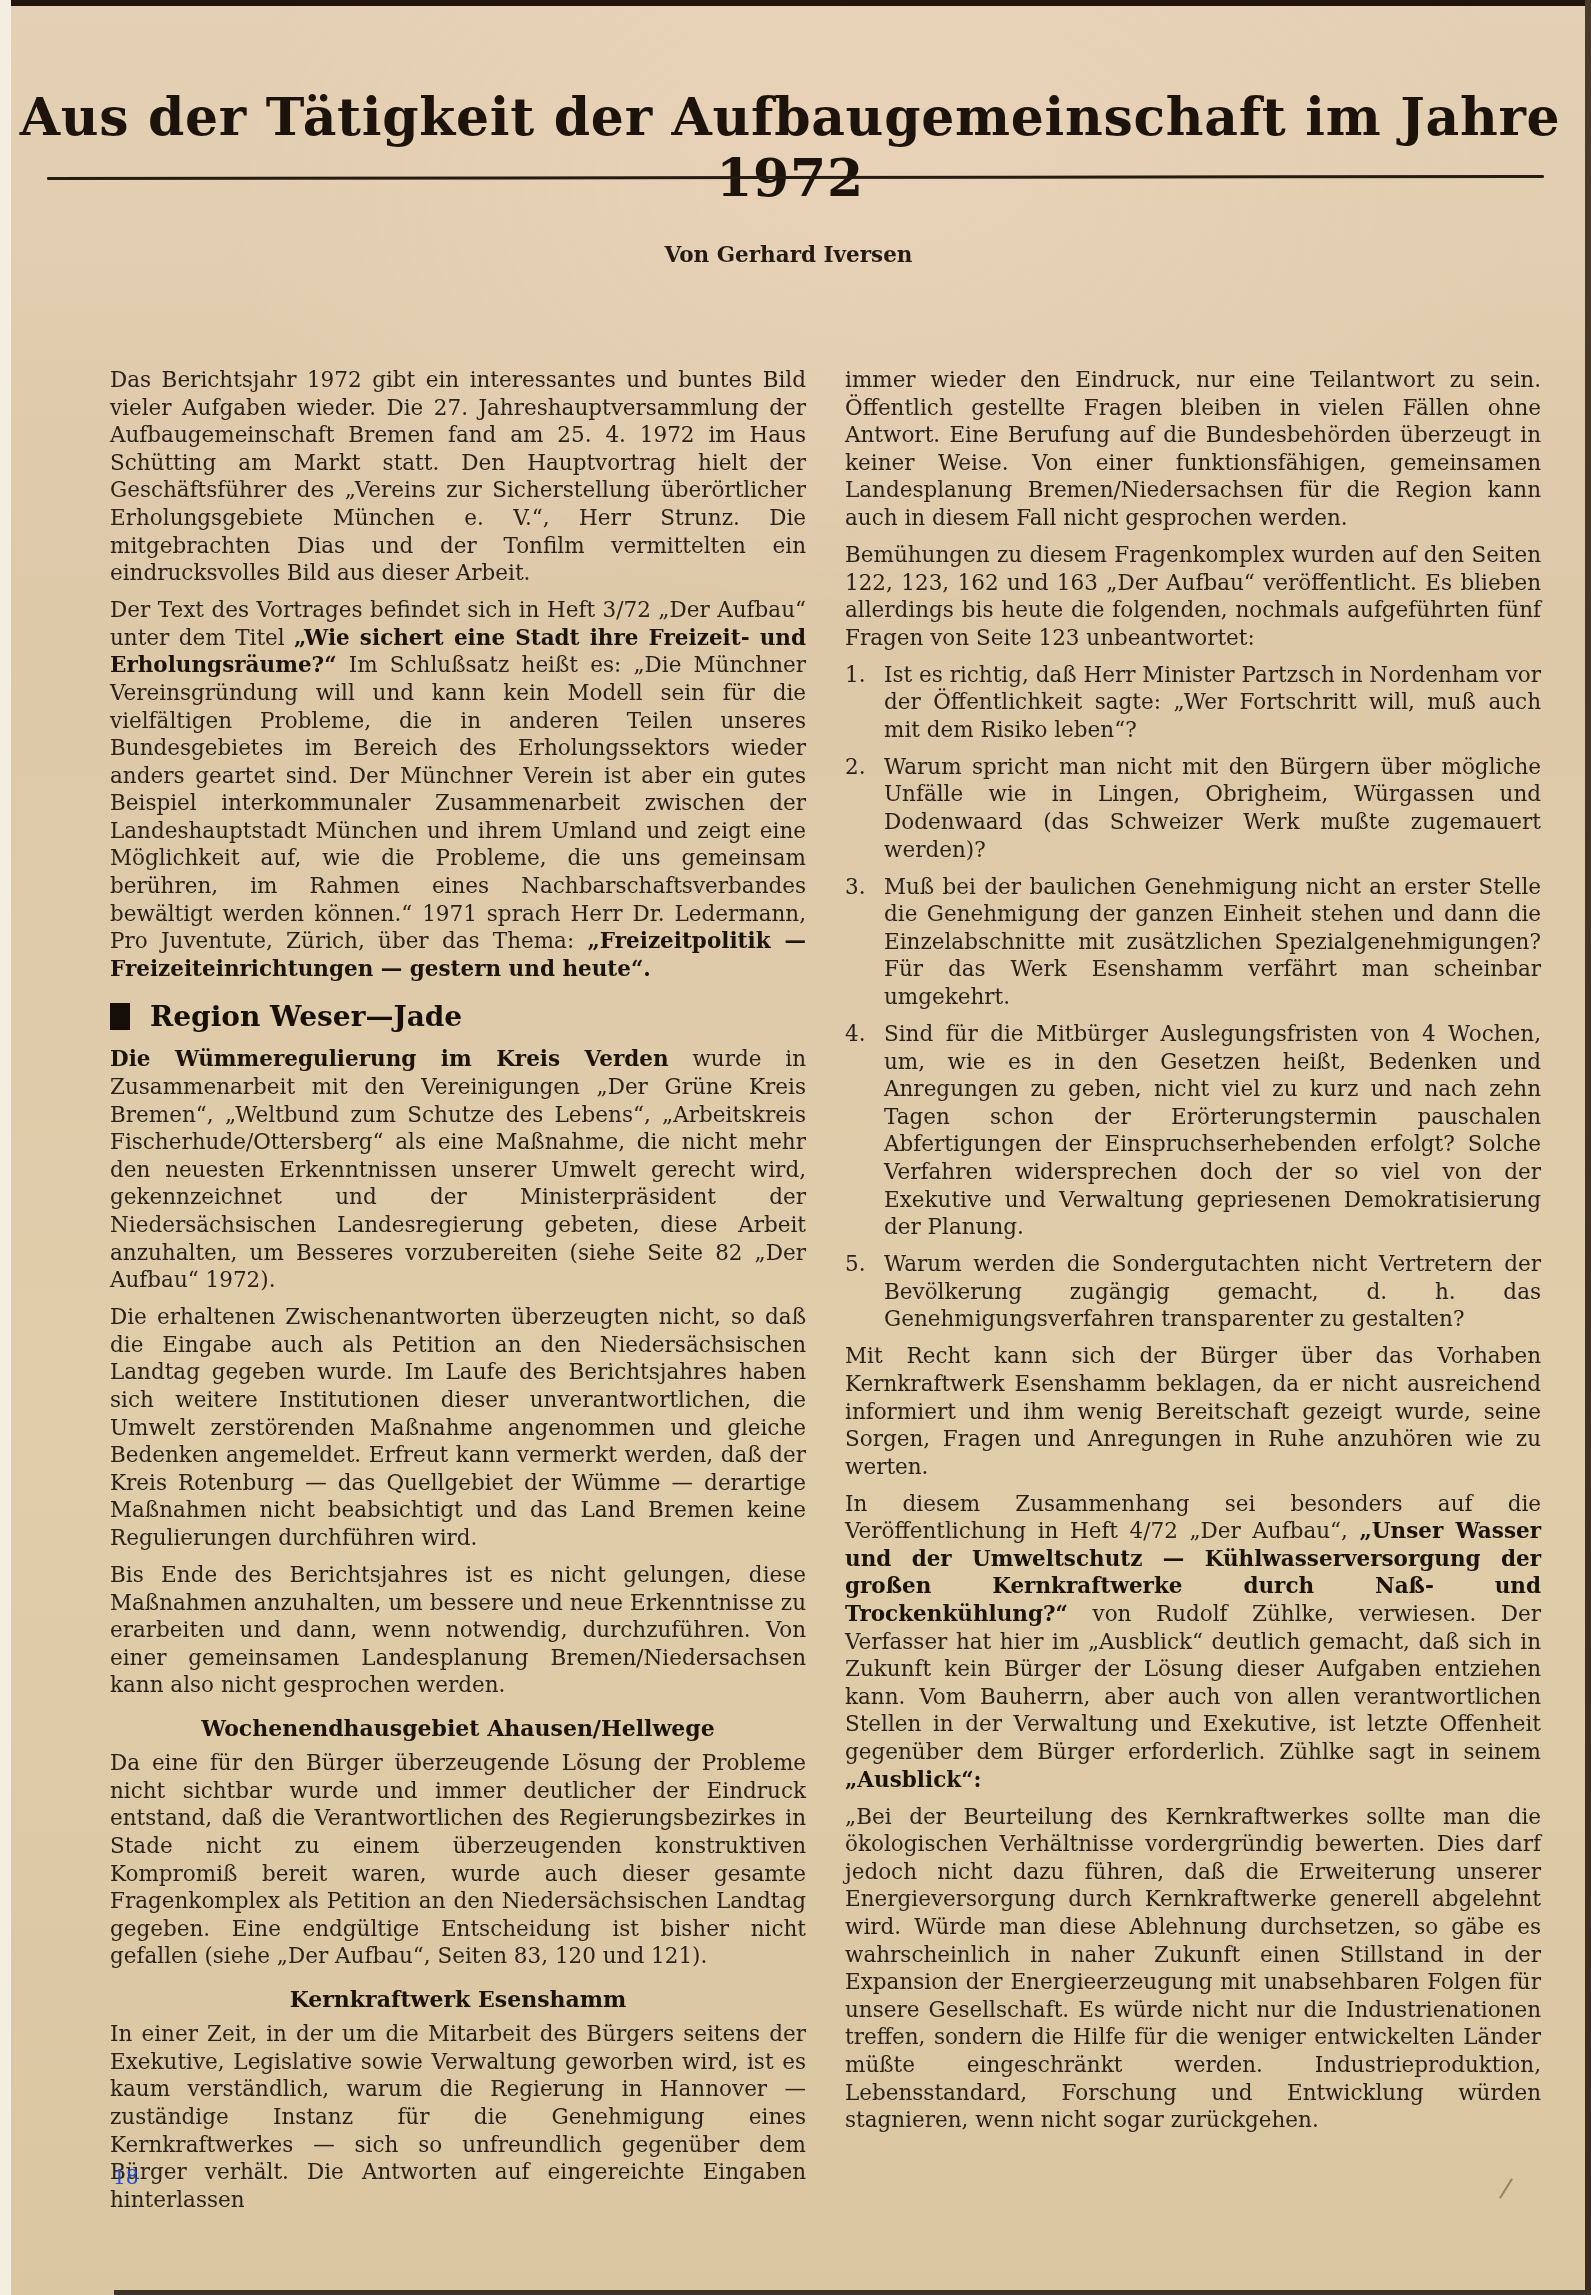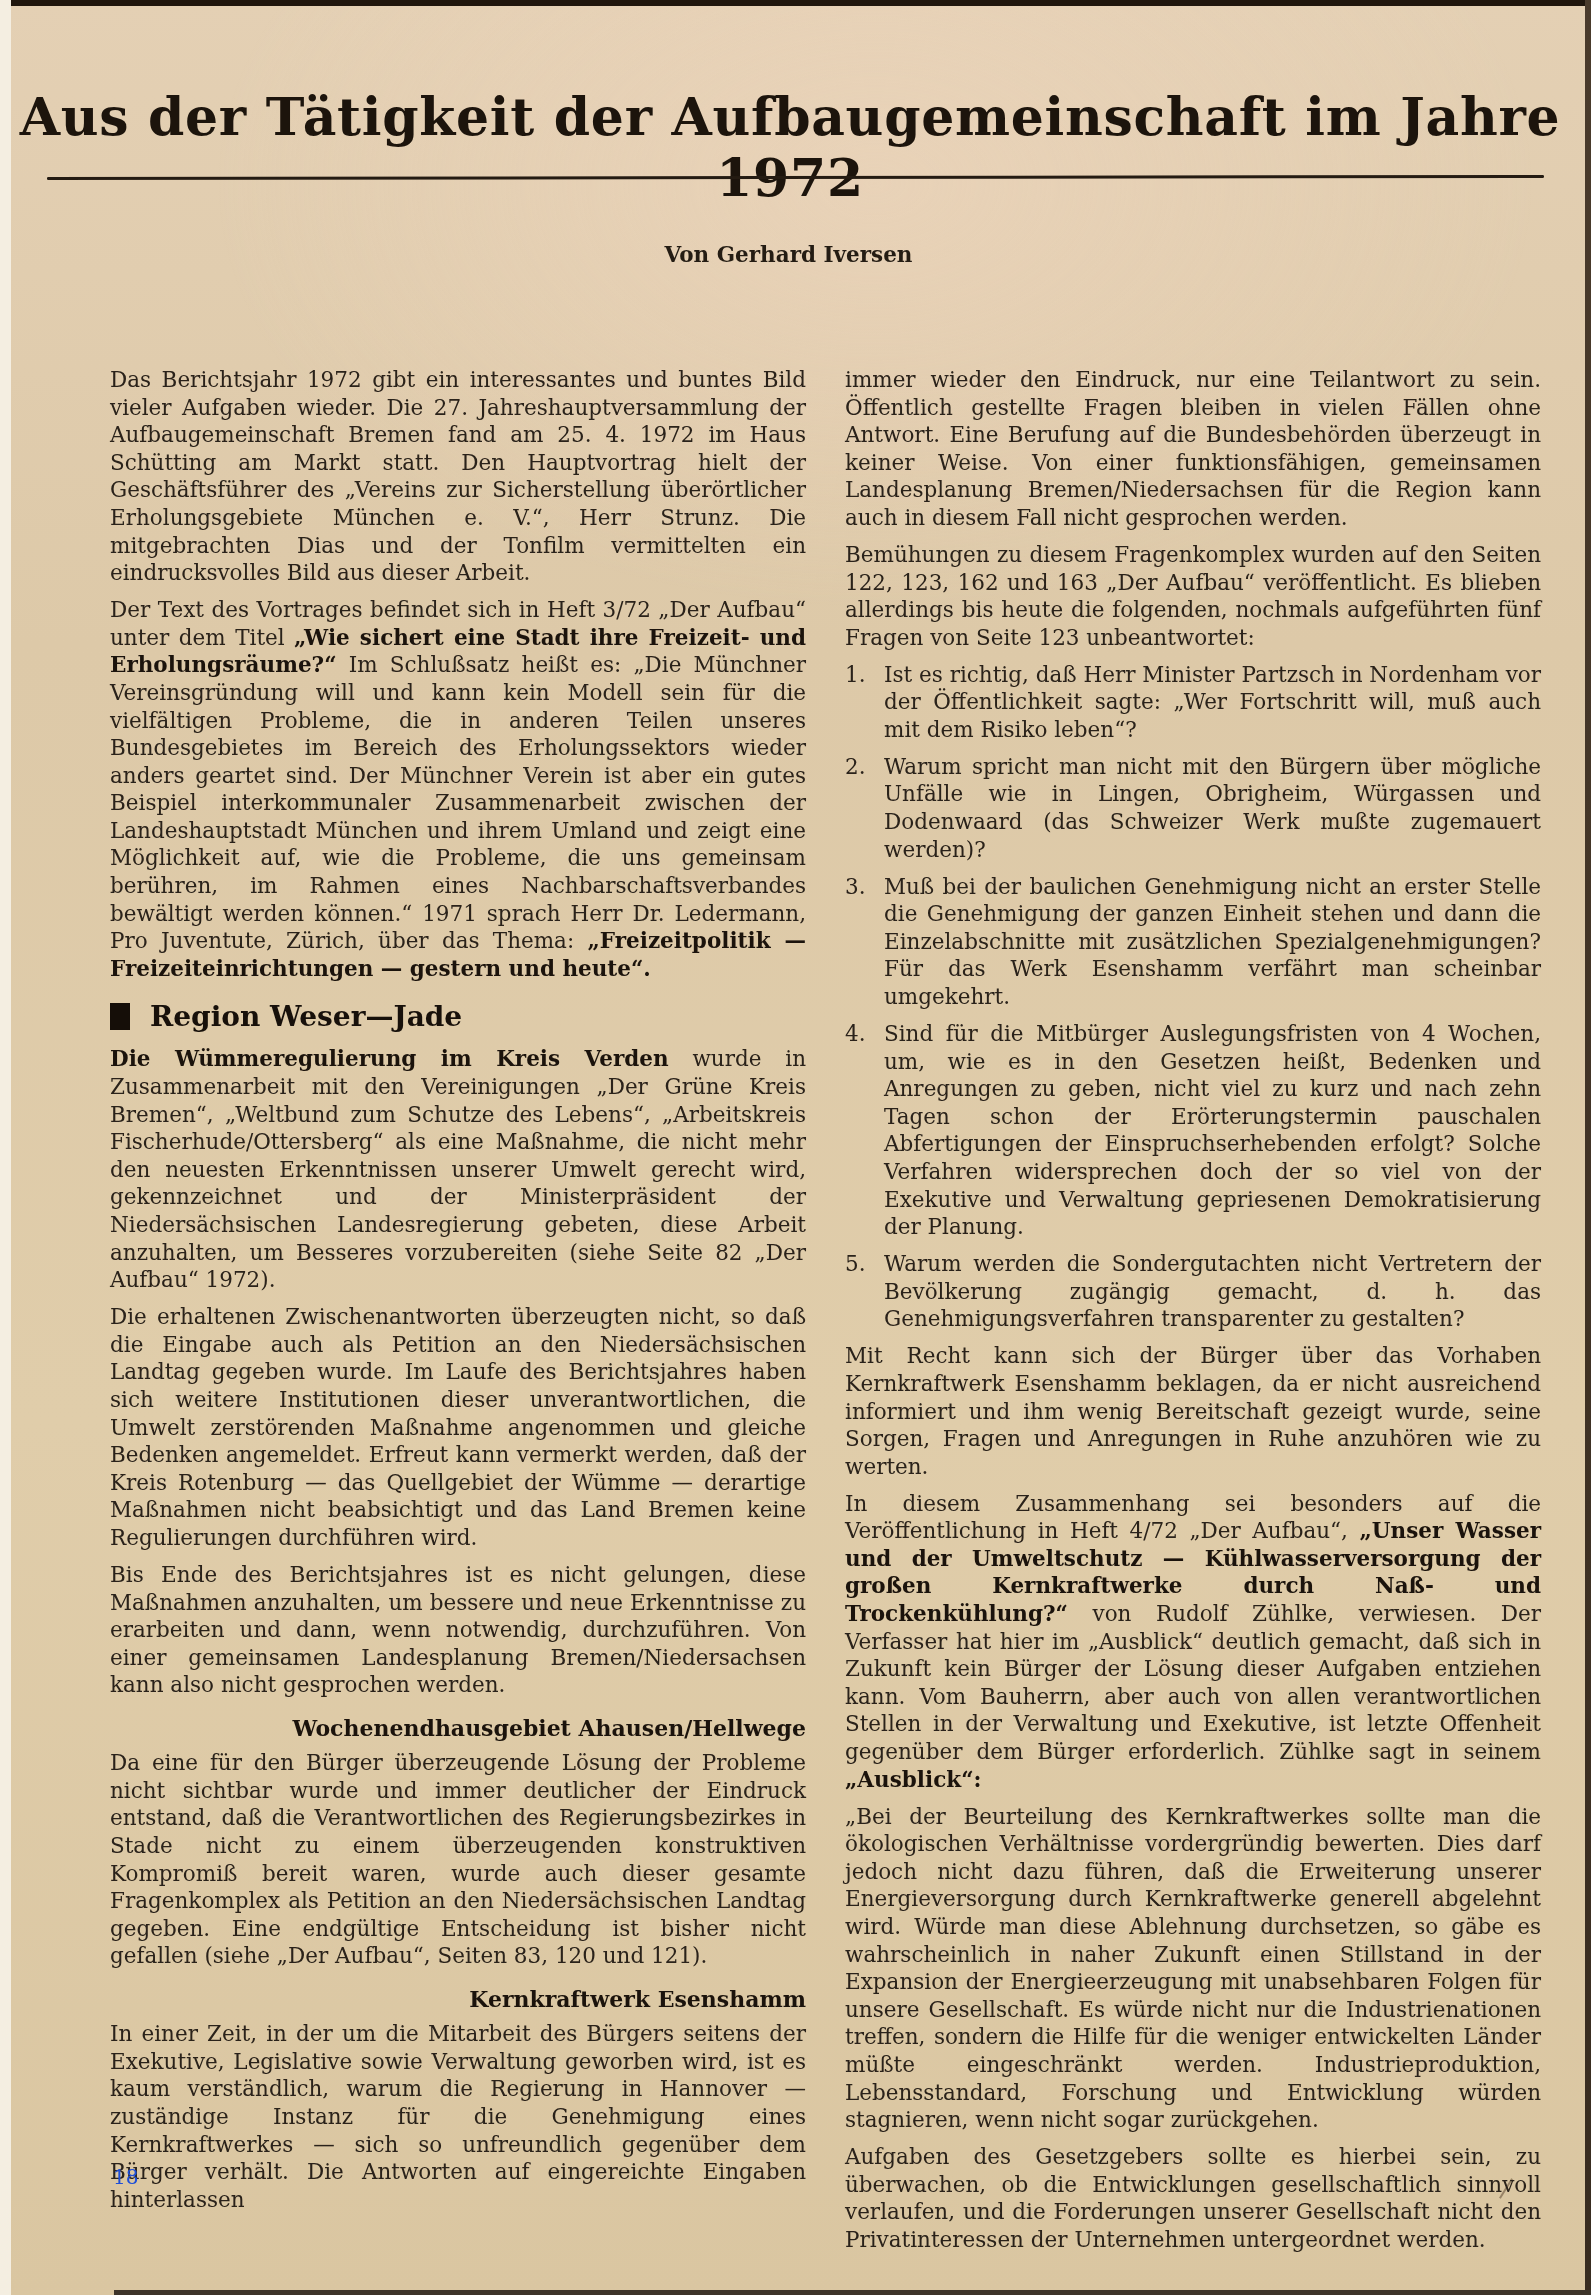--- a/index.html
+++ b/index.html
@@ -32,21 +32,21 @@
   }
   .col{width:696px;font-size:21.5px;line-height:27.6px;text-align:justify;}
   .col p{margin:0 0 9.4px 0;}
   .col p:first-child{margin-top:15px;}
   .b{font-weight:bold;color:#1b130c;}
   .h2{
     font-size:28px;font-weight:bold;color:#17100a;
     margin:19px 0 12px 0;line-height:32px;text-align:left;
   }
   .h2 .sq{display:inline-block;width:20px;height:27px;background:#150e08;margin-right:20px;vertical-align:-4px;}
-  .h3{font-size:22px;font-weight:bold;color:#1b130c;margin:16px 0 6.7px 0;text-align:right;}
+  .h3{font-size:22px;font-weight:bold;color:#1b130c;margin:16px 0 6.7px 0;text-align:center;}
   .item{position:relative;padding-left:39px;}
   .item .num{position:absolute;left:0;top:0;}
   .pagenum{position:absolute;left:113px;top:2165px;font-size:20px;color:#1d4ed8;}
 </style>
 </head>
 <body>
 
 <div class="edge-left"></div>
 <div class="edge-top"></div>
 <div class="edge-right"></div>
@@ -74,18 +74,17 @@
       <p><span>immer wieder den Eindruck, nur eine Teilantwort zu sein. Öffentlich gestellte Fragen bleiben in vielen Fällen ohne Antwort. Eine Berufung auf die Bundesbehörden überzeugt in keiner Weise. Von einer funktionsfähigen, gemeinsamen Landesplanung Bremen/Niedersachsen für die Region kann auch in diesem Fall nicht gesprochen werden.</span></p>
       <p><span>Bemühungen zu diesem Fragenkomplex wurden auf den Seiten 122, 123, 162 und 163 „Der Aufbau“ veröffentlicht. Es blieben allerdings bis heute die folgenden, nochmals aufgeführten fünf Fragen von Seite 123 unbeantwortet:</span></p>
       <p class="item"><span class="num">1.</span><span>Ist es richtig, daß Herr Minister Partzsch in Nordenham vor der Öffentlichkeit sagte: „Wer Fortschritt will, muß auch mit dem Risiko leben“?</span></p>
       <p class="item"><span class="num">2.</span><span>Warum spricht man nicht mit den Bürgern über mögliche Unfälle wie in Lingen, Obrigheim, Würgassen und Dodenwaard (das Schweizer Werk mußte zugemauert werden)?</span></p>
       <p class="item"><span class="num">3.</span><span>Muß bei der baulichen Genehmigung nicht an erster Stelle die Genehmigung der ganzen Einheit stehen und dann die Einzelabschnitte mit zusätzlichen Spezialgenehmigungen? Für das Werk Esenshamm verfährt man scheinbar umgekehrt.</span></p>
       <p class="item"><span class="num">4.</span><span>Sind für die Mitbürger Auslegungsfristen von 4 Wochen, um, wie es in den Gesetzen heißt, Bedenken und Anregungen zu geben, nicht viel zu kurz und nach zehn Tagen schon der Erörterungstermin pauschalen Abfertigungen der Einspruchserhebenden erfolgt? Solche Verfahren widersprechen doch der so viel von der Exekutive und Verwaltung gepriesenen Demokratisierung der Planung.</span></p>
       <p class="item"><span class="num">5.</span><span>Warum werden die Sondergutachten nicht Vertretern der Bevölkerung zugängig gemacht, d. h. das Genehmigungsverfahren transparenter zu gestalten?</span></p>
       <p><span>Mit Recht kann sich der Bürger über das Vorhaben Kernkraftwerk Esenshamm beklagen, da er nicht ausreichend informiert und ihm wenig Bereitschaft gezeigt wurde, seine Sorgen, Fragen und Anregungen in Ruhe anzuhören wie zu werten.</span></p>
       <p><span>In diesem Zusammenhang sei besonders auf die Veröffentlichung in Heft 4/72 „Der Aufbau“, </span><span class="b">„Unser Wasser und der Umweltschutz — Kühlwasserversorgung der großen Kernkraftwerke durch Naß- und Trockenkühlung?“</span><span> von Rudolf Zühlke, verwiesen. Der Verfasser hat hier im „Ausblick“ deutlich gemacht, daß sich in Zukunft kein Bürger der Lösung dieser Aufgaben entziehen kann. Vom Bauherrn, aber auch von allen verantwortlichen Stellen in der Verwaltung und Exekutive, ist letzte Offenheit gegenüber dem Bürger erforderlich. Zühlke sagt in seinem </span><span class="b">„Ausblick“:</span></p>
       <p><span>„Bei der Beurteilung des Kernkraftwerkes sollte man die ökologischen Verhältnisse vordergründig bewerten. Dies darf jedoch nicht dazu führen, daß die Erweiterung unserer Energieversorgung durch Kernkraftwerke generell abgelehnt wird. Würde man diese Ablehnung durchsetzen, so gäbe es wahrscheinlich in naher Zukunft einen Stillstand in der Expansion der Energieerzeugung mit unabsehbaren Folgen für unsere Gesellschaft. Es würde nicht nur die Industrienationen treffen, sondern die Hilfe für die weniger entwickelten Länder müßte eingeschränkt werden. Industrieproduktion, Lebensstandard, Forschung und Entwicklung würden stagnieren, wenn nicht sogar zurückgehen.</span></p>
-      <p><span>Aufgaben des Gesetzgebers sollte es hierbei sein, zu überwachen, ob die Entwicklungen gesellschaftlich sinnvoll verlaufen, und die Forderungen unserer Gesellschaft nicht den Privatinteressen der Unternehmen untergeordnet werden.</span></p>
     </div>
 </div>
 
 <div class="pagenum">18</div>
 
 
 </body></html>

